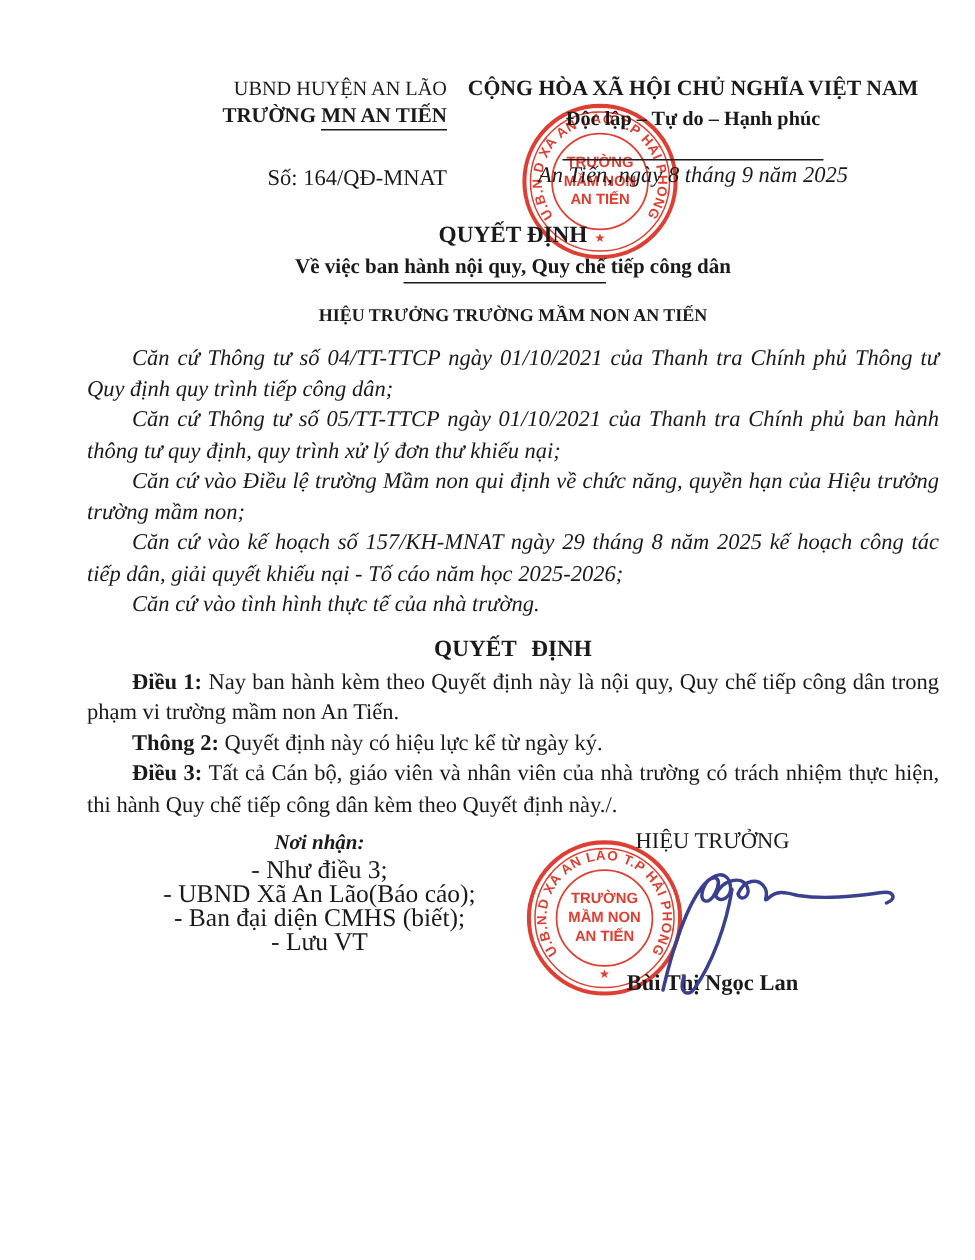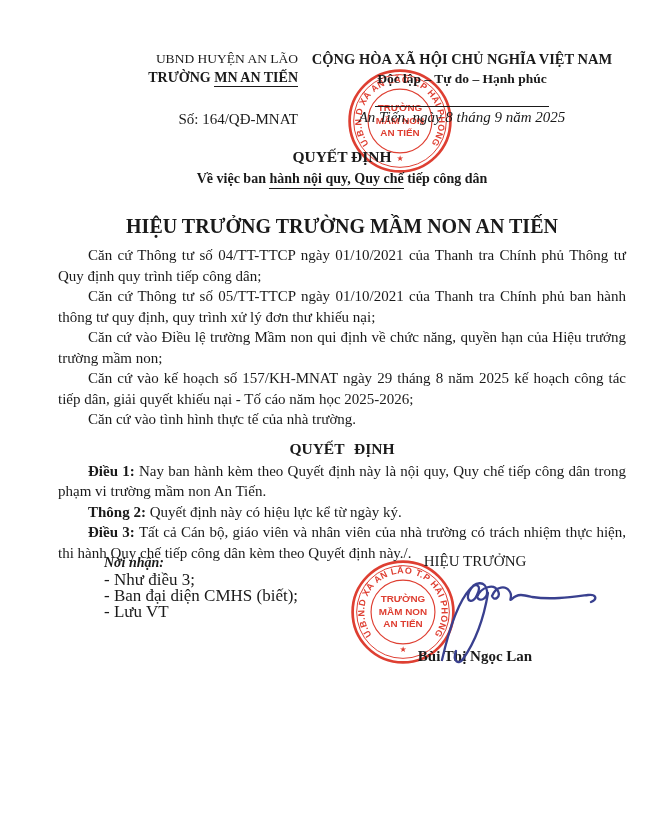--- a/index.html
+++ b/index.html
@@ -21,40 +21,40 @@
   .national-title { font-size:14.5px; font-weight:bold; line-height:19px; }
   .national-motto { font-size:13.5px; font-weight:bold; line-height:18px; margin-top:1px; }
   .motto-underline { display:inline-block; border-bottom:1.5px solid #1a1a1a; padding:0 2px 18px; }
   .place-date { font-size:15px; font-style:italic; line-height:21px; }
 
   
   .title-block { margin-top:16px; text-align:center; }
   .decision-title { font-size:15.5px; font-weight:bold; line-height:21px; }
   .decision-subject { font-size:14px; font-weight:bold; line-height:21px; margin-top:1px; }
   .subject-underline { border-bottom:1.4px solid #1a1a1a; padding-bottom:2px; }
-  .issuer { font-size:20px; font-weight:bold; line-height:21px; margin-top:27px;text-align:center; }
+  .issuer { font-size:12px; font-weight:bold; line-height:21px; margin-top:11px;text-align:center; }
 
   
   .preamble { margin-top:8px; }
   .preamble p {
-    margin:0; font-size:15px; line-height:20.5px;
+    margin:0; font-size:15px; font-style:italic; line-height:20.5px;
     text-align:justify; text-indent:30px;
   }
   .decision-heading {
     text-align:center; font-size:15.5px; font-weight:bold; line-height:21px;
     margin:8px 0 2px; word-spacing:6px;
   }
   .articles p {
     margin:0; font-size:15px; line-height:20.5px; text-align:justify; text-indent:30px;
   }
   .articles .art-label { font-weight:bold; }
 
   
   .footer { position:absolute; left:0; top:552px; width:650px; z-index:2; }
-  .recipients { position:absolute; left:104px; top:2px; width:250px; }
+  .recipients { position:absolute; left:88px; top:2px; width:250px;text-align:center; }
   .recip-label { font-size:14px; font-weight:bold; font-style:italic; line-height:18px; }
   .recip-item { font-size:17px; line-height:16px; }
   .sign-block { position:absolute; left:330px; top:0; width:290px; text-align:center; }
   .sign-title { font-size:15px; font-weight:normal; line-height:19px; }
   .sign-name { font-size:15px; font-weight:bold; line-height:19px; margin-top:76px; }
 
   
   .stamp { position:absolute; width:108px; height:108px; z-index:1; opacity:0.92; }
   .stamp-top { left:346px; top:67px; }
   .stamp-bottom { left:349px; top:558px; }
@@ -146,20 +146,21 @@
       <p><span class="art-label">Thông 2:</span><span> Quyết định này có hiệu lực kể từ ngày ký.</span></p>
       <p><span class="art-label">Điều 3:</span><span> Tất cả Cán bộ, giáo viên và nhân viên của nhà trường có trách nhiệm thực hiện, thi hành Quy chế tiếp công dân kèm theo Quyết định này./.</span></p>
     </div>
 
   </div>
 
   <div class="footer">
     <div class="recipients">
       <div class="recip-label">Nơi nhận:</div>
       <div class="recip-item">- Như điều 3;</div>
+      <div class="recip-item">- UBND Xã An Lão(Báo cáo);</div>
       <div class="recip-item">- Ban đại diện CMHS (biết);</div>
       <div class="recip-item">- Lưu VT</div>
     </div>
     <div class="sign-block">
       <div class="sign-title">HIỆU TRƯỞNG</div>
       <div class="sign-name">Bùi Thị Ngọc Lan</div>
     </div>
   </div>
 
 </div>

